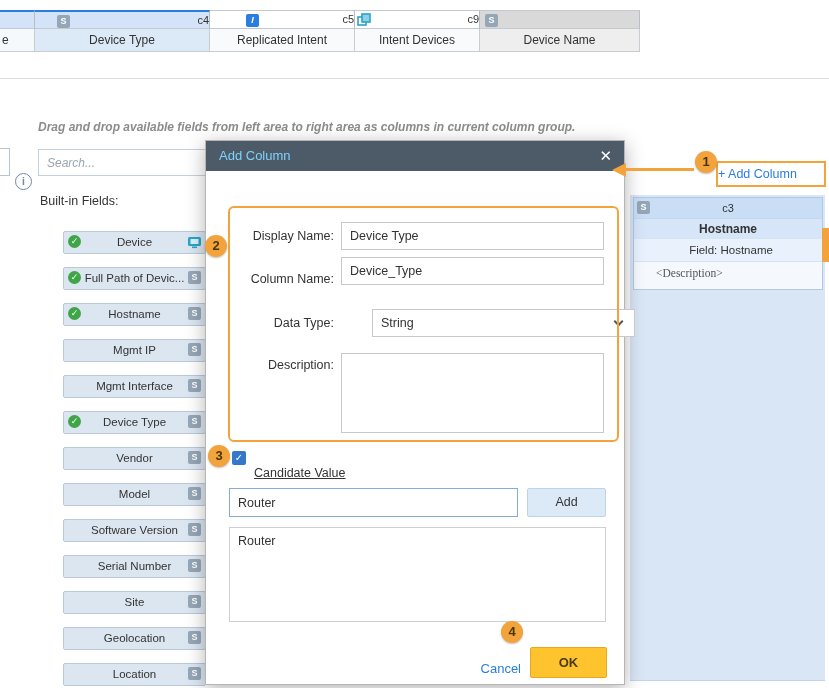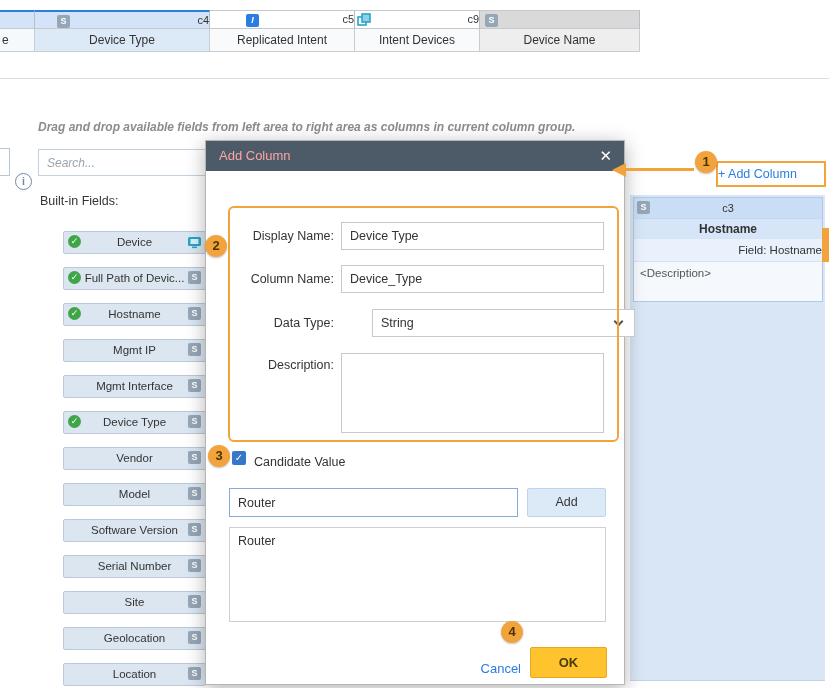--- a/index.html
+++ b/index.html
@@ -21,46 +21,46 @@
   .fields-col { position:absolute; left:63px; top:231px; width:143px; }
   .fbtn { position:relative; width:143px; height:23px; background:#dce6f0; border:1px solid #b9c9d9; border-radius:2px; margin-bottom:13px; text-align:center; font-size:11.5px; line-height:21px; color:#333; cursor:pointer; }
   .fbtn .check { position:absolute; left:4px; top:3px; width:13px; height:13px; border-radius:50%; background:#3fa548; color:#fff; font-size:9px; line-height:13px; text-align:center; }
   .sbadge { position:absolute; right:4px; top:3px; width:13px; height:13px; background:#95a6b7; color:#fff; font-size:9px; font-weight:bold; line-height:13px; text-align:center; border-radius:2px; }
   .info-icon { position:absolute; left:15px; top:173px; width:17px; height:17px; border:1.5px solid #6d8aa8; border-radius:50%; color:#6d8aa8; font-size:10.5px; font-weight:bold; line-height:14px; text-align:center; }
   .partial-input { position:absolute; left:-6px; top:148px; width:16px; height:28px; border:1px solid #b7c6d6; background:#fff; }
 
   
   .dialog { position:absolute; left:205px; top:140px; width:420px; height:545px; background:#fff; border:1px solid #b5b5b5; box-shadow:0 4px 18px rgba(0,0,0,.30); z-index:10; }
   .dlg-head { position:relative; height:30px; background:#4d5a67; }
-  .dlg-title { position:absolute; left:13px; top:0; line-height:30px; color:#fca5a5; font-size:13px; }
+  .dlg-title { position:absolute; left:13px; top:0; line-height:30px; color:#7dd3fc; font-size:13px; }
   .dlg-close { position:absolute; right:12px; top:0; line-height:30px; color:#fff; font-size:15px; cursor:pointer; }
   .dlg-label { position:absolute; left:10px; width:118px; text-align:right; font-size:12.5px; color:#333; line-height:28px; }
   .dlg-input { position:absolute; left:135px; width:263px; height:28px; border:1px solid #c9c9c9; font:12.5px "Liberation Sans", sans-serif; color:#333; padding:0 8px; background:#fff; }
   .dlg-select { position:absolute; left:135px; width:263px; height:28px; border:1px solid #c9c9c9; font-size:12.5px; color:#333; padding:0 8px; line-height:26px; background:#fff; cursor:pointer; }
   .dlg-select .chev { position:absolute; right:12px; top:8px; width:7px; height:7px; border-right:2px solid #555; border-bottom:2px solid #555; transform:rotate(45deg); }
   .dlg-textarea { position:absolute; left:135px; top:212px; width:263px; height:80px; border:1px solid #c9c9c9; resize:none; font:12.5px "Liberation Sans", sans-serif; padding:4px 8px; }
   .ann-rect { position:absolute; left:22px; top:65px; width:391px; height:236px; border:2px solid #f2a33c; border-radius:6px; z-index:5; pointer-events:none; }
   .cv-check { position:absolute; left:26px; top:310px; width:14px; height:14px; background:#3577c8; border-radius:2px; color:#fff; font-size:10px; line-height:14px; text-align:center; cursor:pointer; }
-  .cv-label { position:absolute; left:48px; top:313px; font-size:12.5px; color:#333; line-height:16px; }
+  .cv-label { position:absolute; left:48px; top:324px; font-size:12.5px; color:#333; line-height:16px;text-decoration:underline; }
   .cand-input { position:absolute; left:23px; top:347px; width:289px; height:29px; border:1px solid #85acd9; font:12.5px "Liberation Sans", sans-serif; color:#333; padding:0 8px; }
   .add-btn { position:absolute; left:321px; top:347px; width:79px; height:29px; background:#dce9f7; border:1px solid #bcd4ef; border-radius:2px; text-align:center; line-height:27px; font-size:12.5px; color:#333; cursor:pointer; }
   .listbox { position:absolute; left:23px; top:386px; width:377px; height:95px; border:1px solid #cfcfcf; background:#fff; overflow:hidden; }
   .listbox .item { padding:6px 8px; font-size:12.5px; color:#333; cursor:pointer; }
   .cancel-link { position:absolute; left:255px; top:513px; width:60px; text-align:right; line-height:30px; color:#2a7de1; font-size:13px; cursor:pointer; }
   .ok-btn { position:absolute; left:324px; top:506px; width:77px; height:31px; background:#fec32d; border:1px solid #e8a71f; border-radius:2px; text-align:center; line-height:29px; font-size:13px; font-weight:600; color:#4a3c10; cursor:pointer; }
 
   
   .rpanel { position:absolute; left:630px; top:195px; width:195px; height:486px; background:#d9e6f6; border-bottom:1px solid #c0d4ea; z-index:1; }
   .addcol-btn { position:absolute; left:716px; top:161px; width:110px; height:26px; background:#fff; border:2px solid #f2a33c; color:#2a7de1; font-size:12.5px; text-align:left; line-height:22px; cursor:pointer; z-index:15; }
   .card { position:absolute; left:633px; top:197px; width:190px; border:1px solid #b0c9e6; background:#fff; z-index:2; cursor:pointer; }
   .card .r1 { position:relative; height:20px; background:#c9def5; font-size:11px; color:#333; text-align:center; line-height:20px; }
   .card .r1 .sbadge { left:3px; right:auto; }
   .card .r2 { height:20px; background:#d6e6f8; border-top:1px solid #c3d7ee; font-size:12px; font-weight:bold; color:#333; text-align:center; line-height:20px; }
-  .card .r3 { height:23px; background:#e9f2fc; border-top:1px solid #d4e4f5; font-size:11.5px; color:#333; line-height:23px; padding-left:6px; text-align:right; }
-  .card .r4 { height:40px; background:#f5f9fe; border-top:1px solid #d4e4f5; font-size:11.5px; color:#555; line-height:23px; padding-left:6px; text-align:left; }
+  .card .r3 { height:23px; background:#e9f2fc; border-top:1px solid #d4e4f5; font-size:11.5px; color:#333; line-height:23px; padding-left:6px; text-align:center; }
+  .card .r4 { height:28px; background:#f5f9fe; border-top:1px solid #d4e4f5; font-size:11.5px; color:#555; line-height:23px; padding-left:22px; text-align:left;font-family:Liberation Serif, serif; }
   .side-tab { position:absolute; left:822px; top:228px; width:7px; height:34px; background:#f2a33c; z-index:3; }
 
   
   .ann { position:absolute; width:22px; height:22px; border-radius:50%; background:#f2a33c; color:#4a3500; font-weight:bold; font-size:13px; text-align:center; line-height:22px; z-index:30; box-shadow:0 1px 2px rgba(0,0,0,.25); }
   .arrow-line { position:absolute; left:626px; top:168px; width:68px; height:3px; background:#f2a33c; z-index:30; }
   .arrow-head { position:absolute; left:612px; top:163px; width:0; height:0; border-top:7px solid transparent; border-bottom:7px solid transparent; border-right:14px solid #f2a33c; z-index:30; }
 </style>
 </head>
 <body>
 
@@ -188,21 +188,21 @@
       <span class="dlg-title">Add Column</span>
       <span class="dlg-close">✕</span>
     </div>
 
     <div class="ann-rect"></div>
 
     <div class="dlg-label" style="top:81px;">Display Name:</div>
     <input class="dlg-input" style="top: 81px;" type="text" value="Device Type">
 
     <div class="dlg-label" style="top:124px;">Column Name:</div>
-    <input class="dlg-input" style="top: 124px;" type="text" value="Device_Type">
+    <input class="dlg-input" style="top: 116px;" type="text" value="Device_Type">
 
     <div class="dlg-label" style="top:168px;">Data Type:</div>
     <div class="dlg-select" style="top:168px;margin-left:31px;">
       <span>String</span>
       <span class="chev"></span>
     </div>
 
     <div class="dlg-label" style="top:216px;line-height:16px;">Description:</div>
     <textarea class="dlg-textarea" style=""></textarea>
 

